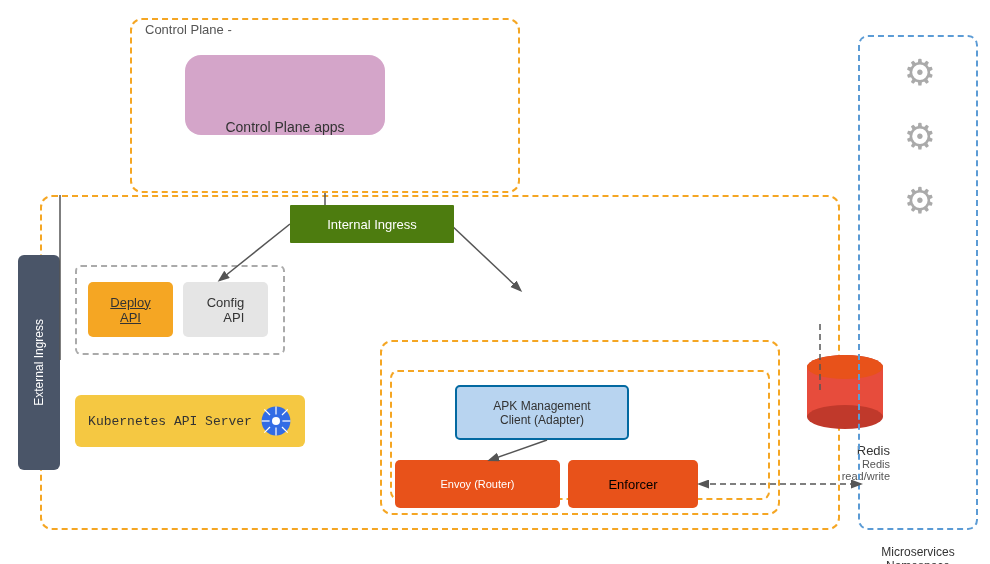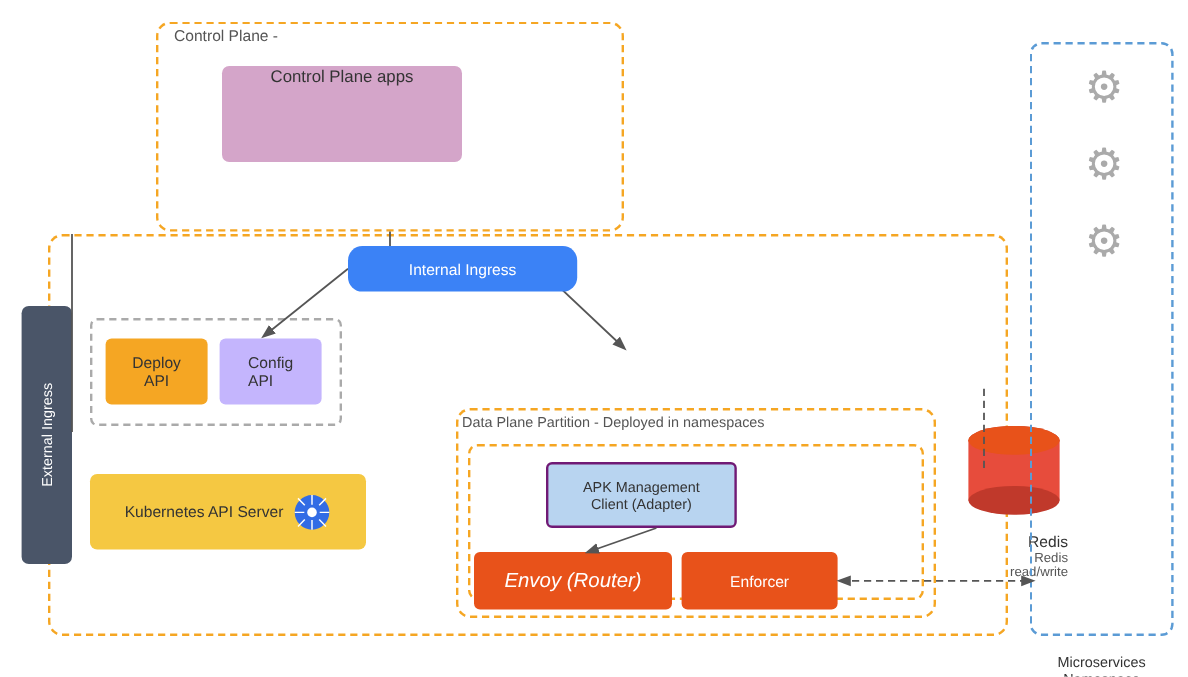--- a/index.html
+++ b/index.html
@@ -33,23 +33,23 @@
       top: 22px; left: 145px;
       font-size: 13px;
       color: #555;
     }
     .control-plane-apps {
       position: absolute;
       top: 55px; left: 185px;
       width: 200px;
       height: 80px;
       background: #d4a5c9;
-      border-radius: 6px;
-      display: flex;
-      align-items: flex-start;
+      border-radius: 16px;
+      display: flex;
+      align-items: flex-end;
       justify-content: center;
       font-size: 14px;
       color: #333;
     }
 
     
     .data-plane-outer {
       position: absolute;
       top: 195px; left: 40px;
       width: 800px;
@@ -76,24 +76,24 @@
       transform: rotate(180deg);
       color: #fff;
       font-size: 12px;
       white-space: nowrap;
     }
 
     
     .internal-ingress {
       position: absolute;
       top: 205px; left: 290px;
-      width: 191px;
+      width: 164px;
       height: 38px;
-      background: #3b82f6;
-      border-radius: 12px;
+      background: #4d7c0f;
+      border-radius: 1px;
       display: flex;
       align-items: center;
       justify-content: center;
       color: #fff;
       font-size: 13px;
       z-index: 10;
     }
 
     
     .apis-outer {
@@ -111,50 +111,52 @@
       width: 85px;
       height: 55px;
       background: #f5a623;
       border-radius: 5px;
       display: flex;
       align-items: center;
       justify-content: center;
       font-size: 13px;
       color: #333;
       text-align: center;
+      text-decoration: underline;
     }
     .config-api {
       position: absolute;
       top: 282px; left: 183px;
       width: 85px;
       height: 55px;
-      background: #c4b5fd;
-      border-radius: 5px;
-      display: flex;
-      align-items: center;
-      justify-content: center;
-      font-size: 13px;
-      color: #333;
-      text-align: left;
+      background: #e5e5e5;
+      border-radius: 5px;
+      display: flex;
+      align-items: center;
+      justify-content: center;
+      font-size: 13px;
+      color: #333;
+      text-align: right;
     }
 
     
     .k8s-server {
       position: absolute;
       top: 395px; left: 75px;
       width: 230px;
-      height: 63px;
+      height: 52px;
       background: #f5c842;
       border-radius: 6px;
       display: flex;
       align-items: center;
       justify-content: center;
       font-size: 13px;
       color: #333;
       gap: 8px;
+      font-family: Liberation Mono, monospace;
     }
     .k8s-icon {
       width: 32px;
       height: 32px;
     }
 
     
     .rate-limiting {
       position: absolute;
       top: 265px; left: 430px;
@@ -193,62 +195,61 @@
       top: 370px; left: 390px;
       width: 380px;
       height: 130px;
       border: 2px dashed #f5a623;
       border-radius: 8px;
       background: transparent;
     }
     .apk-client {
       position: absolute;
       top: 385px; left: 455px;
-      width: 159px;
+      width: 174px;
       height: 55px;
       background: #b8d4f0;
-      border: 2px solid #701a75;
+      border: 2px solid #0369a1;
       border-radius: 5px;
       display: flex;
       align-items: center;
       justify-content: center;
       font-size: 12px;
       color: #333;
       text-align: center;
     }
 
     
     .envoy-router {
       position: absolute;
       top: 460px; left: 395px;
       width: 165px;
       height: 48px;
       background: #e8521a;
       border-radius: 5px;
       display: flex;
       align-items: center;
       justify-content: center;
-      font-size: 17px;
+      font-size: 11px;
       color: #fff;
-      font-style: italic;
     }
 
     
     .enforcer {
       position: absolute;
       top: 460px; left: 568px;
       width: 130px;
       height: 48px;
       background: #e8521a;
       border-radius: 5px;
       display: flex;
       align-items: center;
       justify-content: center;
       font-size: 13px;
-      color: #ffffff;
+      color: #000000;
     }
 
     
     .redis-container {
       position: absolute;
       top: 345px; left: 800px;
       width: 90px;
       text-align: right;
     }
     .redis-label-text {
@@ -351,21 +352,20 @@
       <line x1="28" y1="20" x2="38" y2="20" stroke="white" stroke-width="2"></line>
       <line x1="5.4" y1="5.4" x2="12.5" y2="12.5" stroke="white" stroke-width="2"></line>
       <line x1="27.5" y1="27.5" x2="34.6" y2="34.6" stroke="white" stroke-width="2"></line>
       <line x1="34.6" y1="5.4" x2="27.5" y2="12.5" stroke="white" stroke-width="2"></line>
       <line x1="12.5" y1="27.5" x2="5.4" y2="34.6" stroke="white" stroke-width="2"></line>
     </svg>
   </div>
 
 
   <div class="data-plane-partition"></div>
-  <span class="data-plane-partition-label">Data Plane Partition - Deployed in namespaces</span>
 
   <div class="apk-inner-box"></div>
 
   <div class="apk-client">
     <span>APK Management<br>Client (Adapter)</span>
   </div>
 
   <div class="envoy-router">
     <span>Envoy (Router)</span>
   </div>

